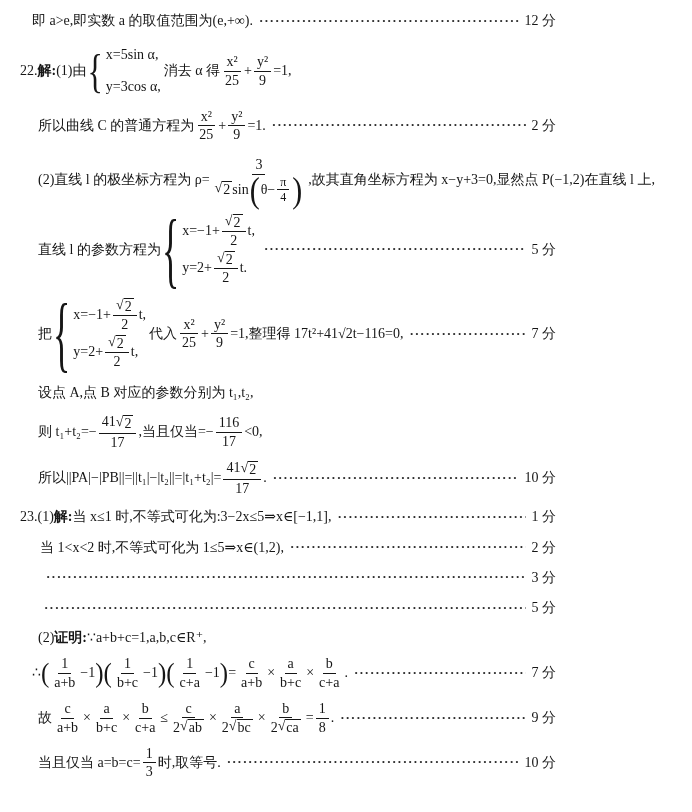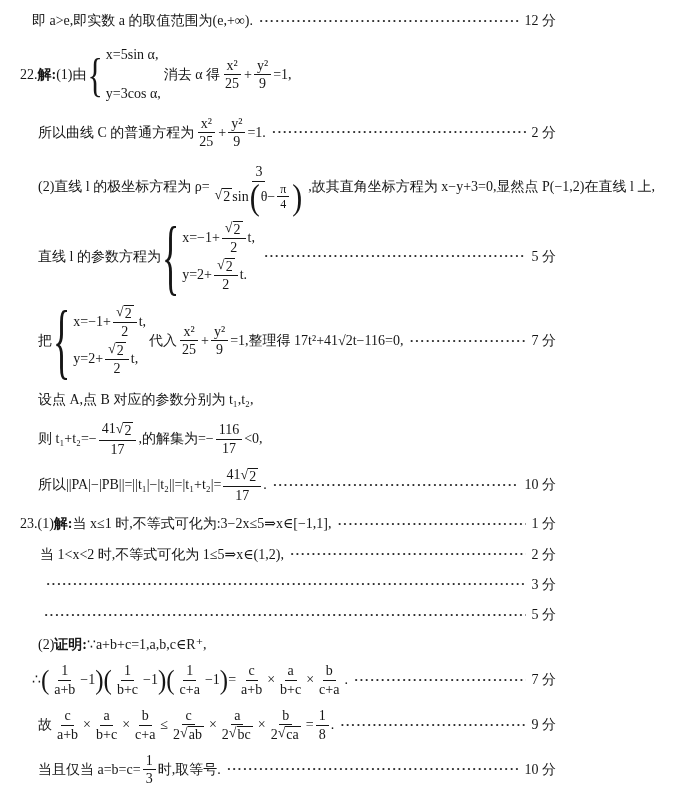--- a/index.html
+++ b/index.html
@@ -25,21 +25,21 @@
   
   .sqrt{display:inline-flex;align-items:flex-start}
   .rsign{line-height:1.05}
   .rad{border-top:1px solid #161616;line-height:1.1;padding:0 2px 0 1px}
   
   .cases{display:inline-flex;align-items:center;margin:0 3px 0 1px}
   .brace{display:inline-block;line-height:1;font-weight:400}
   .cases-sm .brace{font-size:32px;transform:scaleY(1.45)}
   .cases-lg .brace{font-size:36px;transform:scaleY(2.35)}
   .rows{display:inline-flex;flex-direction:column;margin-left:3px}
-  .cases-sm .rows{gap:21px}
+  .cases-sm .rows{gap:14px}
   .cases-lg .rows{gap:2px}
   .row{display:flex;align-items:center}
   
   .bigp{display:inline-block;font-size:30px;line-height:.9;transform:scaleY(1.2);font-weight:300;margin:0 1px}
   .medp{display:inline-block;font-size:25px;line-height:.9;transform:scaleY(1.12);font-weight:300}
 </style>
 </head>
 <body>
 
 <div class="page">
@@ -206,21 +206,21 @@
     <span class="frac">
       <span class="num">
           <span class="t">41</span>
           <span class="sqrt">
             <span class="rsign">√</span>
             <span class="rad">2</span>
           </span>
         </span>
       <span class="den">17</span>
     </span>
-    <span class="t">,的解集为=−</span>
+    <span class="t">,当且仅当=−</span>
     <span class="frac">
         <span class="num">116</span>
         <span class="den">17</span>
       </span>
     <span class="t">&lt;0,</span>
   </div>
 
   <div class="line ib" style="margin-bottom:12px">
     <span class="t">所以||PA|−|PB||=||t₁|−|t₂||=|t₁+t₂|=</span>
     <span class="frac">

